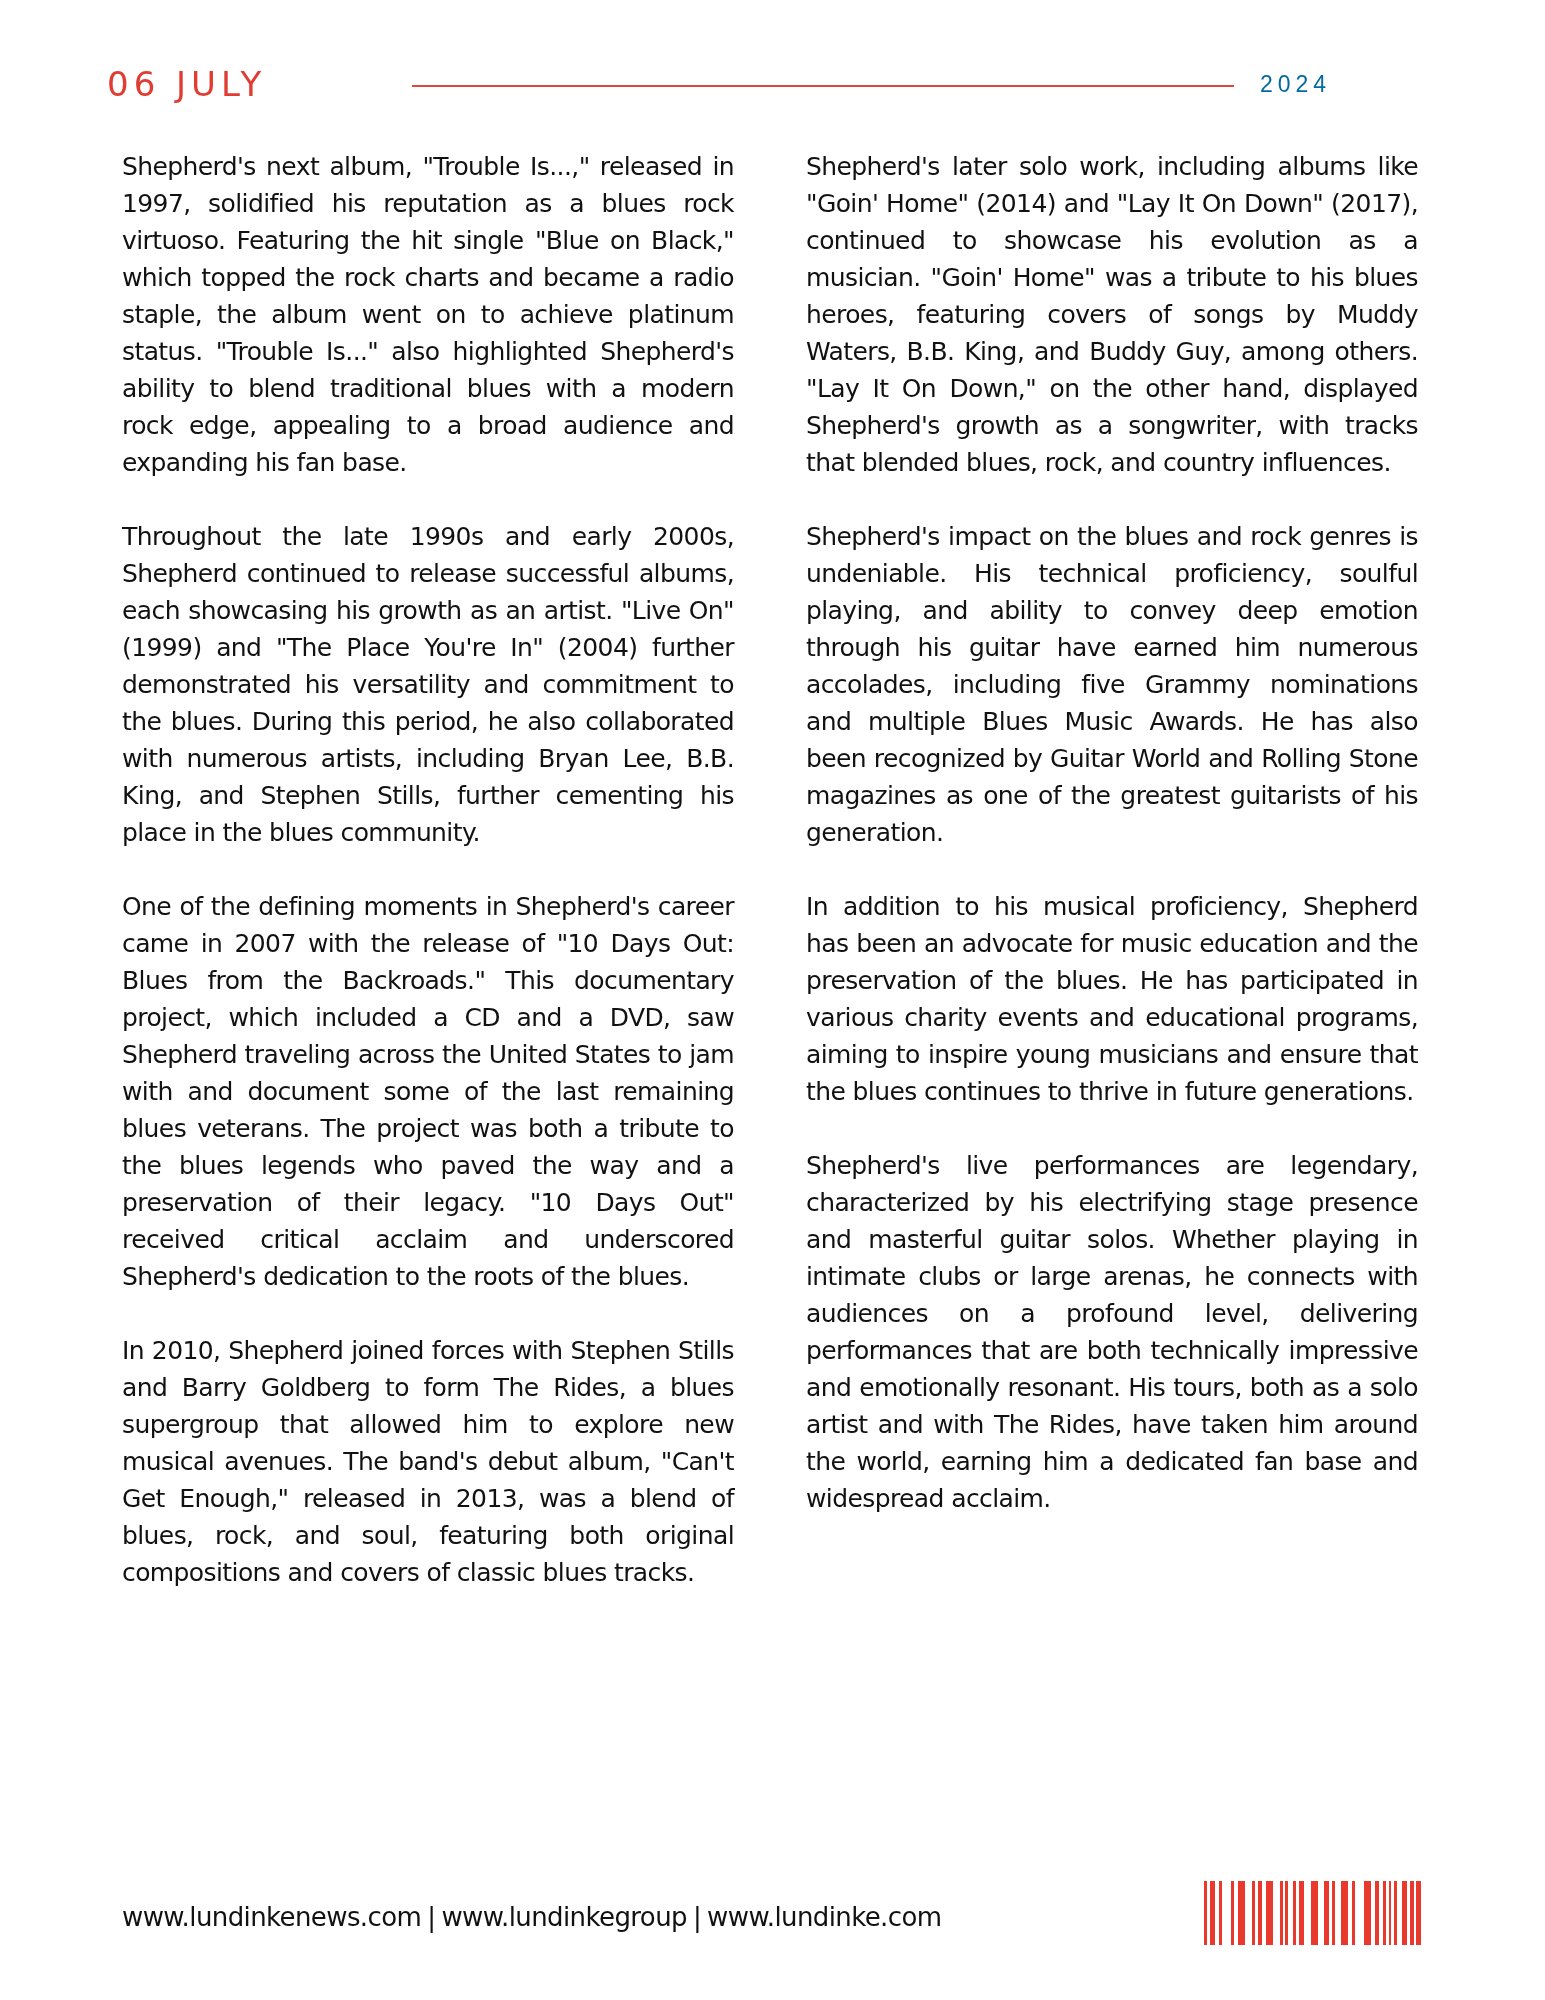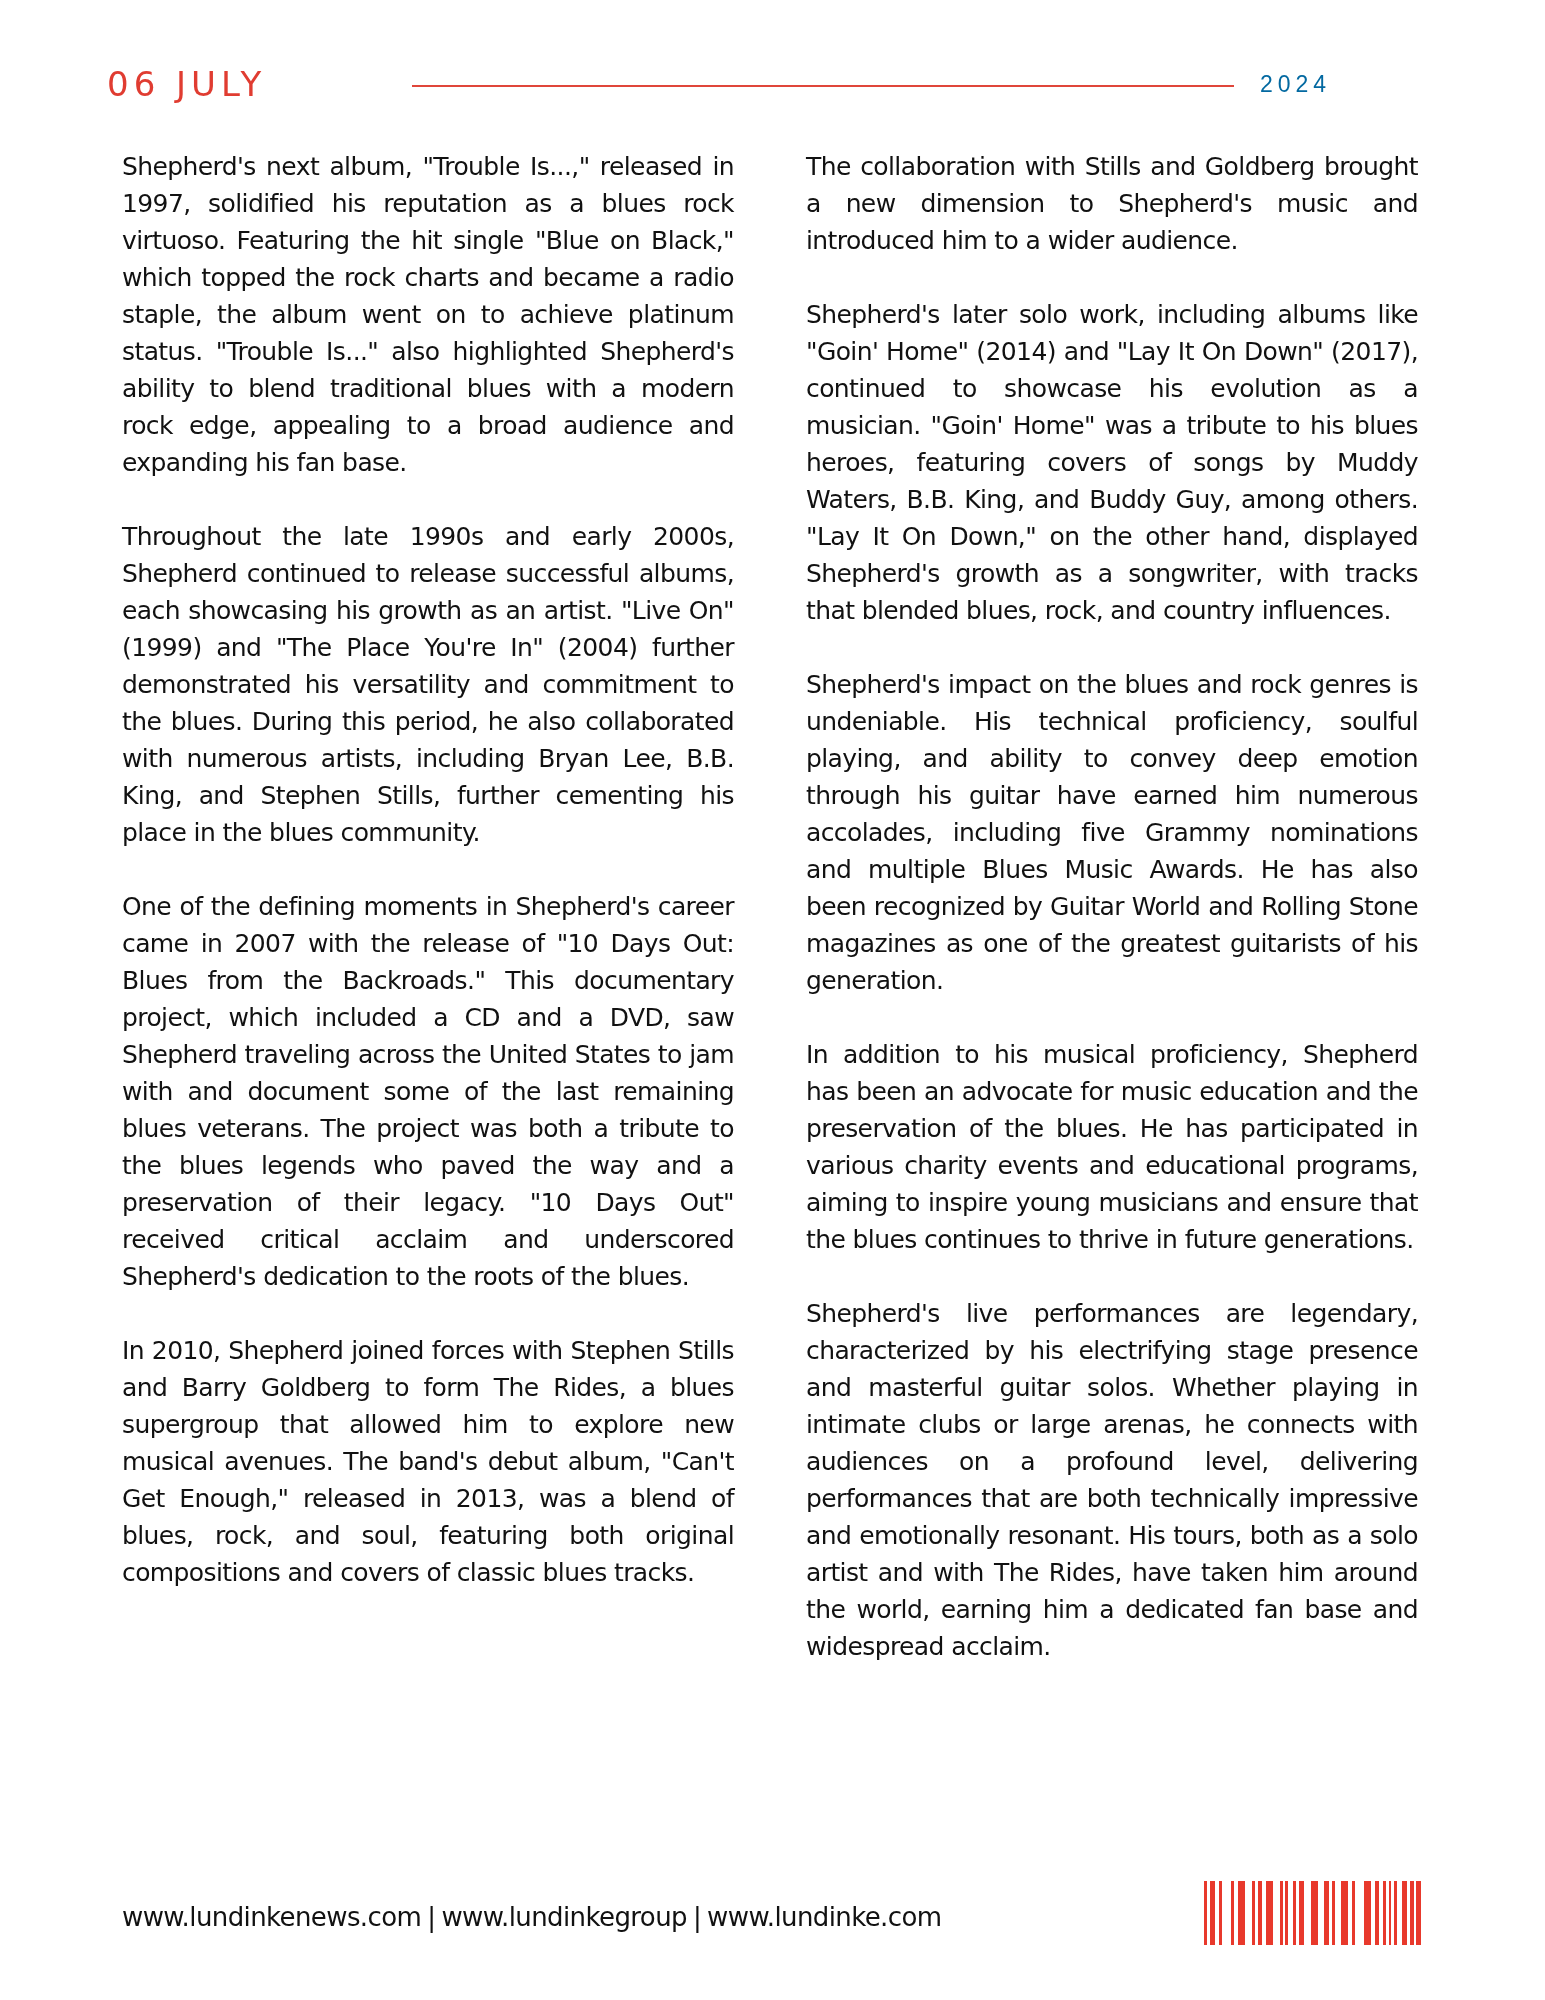--- a/index.html
+++ b/index.html
@@ -106,21 +106,20 @@
 </div>
 
 <div class="column col-left">
   <p>Shepherd's next album, "Trouble Is...," released in 1997, solidified his reputation as a blues rock virtuoso. Featuring the hit single "Blue on Black," which topped the rock charts and became a radio staple, the album went on to achieve platinum status. "Trouble Is..." also highlighted Shepherd's ability to blend traditional blues with a modern rock edge, appealing to a broad audience and expanding his fan base.</p>
   <p>Throughout the late 1990s and early 2000s, Shepherd continued to release successful albums, each showcasing his growth as an artist. "Live On" (1999) and "The Place You're In" (2004) further demonstrated his versatility and commitment to the blues. During this period, he also collaborated with numerous artists, including Bryan Lee, B.B. King, and Stephen Stills, further cementing his place in the blues community.</p>
   <p>One of the defining moments in Shepherd's career came in 2007 with the release of "10 Days Out: Blues from the Backroads." This documentary project, which included a CD and a DVD, saw Shepherd traveling across the United States to jam with and document some of the last remaining blues veterans. The project was both a tribute to the blues legends who paved the way and a preservation of their legacy. "10 Days Out" received critical acclaim and underscored Shepherd's dedication to the roots of the blues.</p>
   <p>In 2010, Shepherd joined forces with Stephen Stills and Barry Goldberg to form The Rides, a blues supergroup that allowed him to explore new musical avenues.  The band's debut album, "Can't Get Enough," released in 2013, was a blend of blues, rock, and soul, featuring both original compositions and covers of classic blues tracks.</p>
 </div>
 
 <div class="column col-right">
-  <p>The collaboration with Stills and Goldberg brought a new dimension to Shepherd's music and introduced him to a wider audience.</p>
   <p>Shepherd's later solo work, including albums like "Goin' Home" (2014) and "Lay It On Down" (2017), continued to showcase his evolution as a musician. "Goin' Home" was a tribute to his blues heroes, featuring covers of songs by Muddy Waters, B.B. King, and Buddy Guy, among others. "Lay It On Down," on the other hand, displayed Shepherd's growth as a songwriter, with tracks that blended blues, rock, and country influences.</p>
   <p>Shepherd's impact on the blues and rock genres is undeniable. His technical proficiency, soulful playing, and ability to convey deep emotion through his guitar have earned him numerous accolades, including five Grammy nominations and multiple Blues Music Awards. He has also been recognized by Guitar World and Rolling Stone magazines as one of the greatest guitarists of his generation.</p>
   <p>In addition to his musical proficiency, Shepherd has been an advocate for music education and the preservation of the blues. He has participated in various charity events and educational programs, aiming to inspire young musicians and ensure that the blues continues to thrive in future generations.</p>
   <p>Shepherd's live performances are legendary, characterized by his electrifying stage presence and masterful guitar solos. Whether playing in intimate clubs or large arenas, he connects with audiences on a profound level, delivering performances that are both technically impressive and emotionally resonant. His tours, both as a solo artist and with The Rides, have taken him around the world, earning him a dedicated fan base and widespread acclaim.</p>
 </div>
 
 <div class="footer-links">
   <span>www.lundinkenews.com</span><span class="sep">|</span><span>www.lundinkegroup</span><span class="sep">|</span><span>www.lundinke.com</span>
 </div>
 

